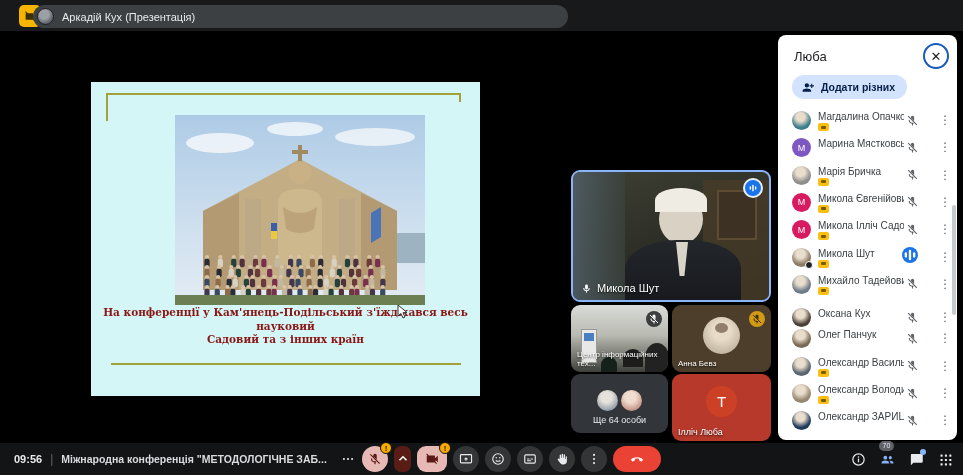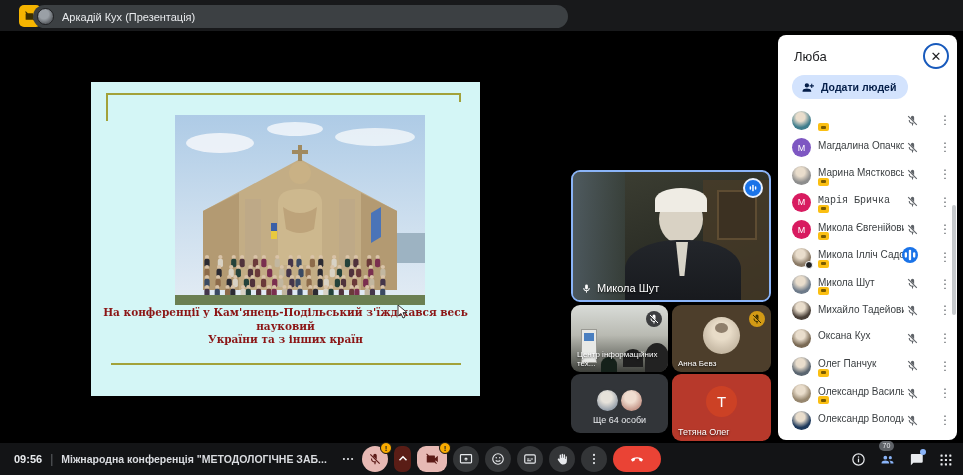--- a/index.html
+++ b/index.html
@@ -81,21 +81,21 @@
        display:inline-flex; align-items:center; gap:6px; padding:0 12px 0 10px;
        color:#041e49; font-size:10.5px; font-weight:bold; cursor:pointer; }
   .pp-add svg { width:13px; height:13px; }
   .pp-list { position:absolute; left:0; top:60px; width:179px; height:345px; }
   .pp-row { position:absolute; left:0; width:179px; height:27px; }
   .pp-ava { position:absolute; left:14px; top:4px; width:19px; height:19px; border-radius:50%;
        display:flex; align-items:center; justify-content:center; color:#fff; font-size:9px; }
   .pp-ava .mini-mic { position:absolute; right:-2px; bottom:-2px; width:8px; height:8px; border-radius:50%;
        background:#202124; border:1px solid #fff; display:flex; align-items:center; justify-content:center; }
   .pp-name { position:absolute; left:40px; top:4px; width:86px; font-size:10px; color:#3c4043;
-       white-space:nowrap; overflow:hidden;margin-top:29px; }
+       white-space:nowrap; overflow:hidden; }
   .pp-badge { position:absolute; left:40px; top:16px; width:11px; height:8px; border-radius:2px;
        background:#fbbf12; display:flex; align-items:center; justify-content:center; }
   .pp-badge i { width:5px; height:3px; background:#7a5b00; border-radius:1px; }
   .pp-mic { position:absolute; left:126px; top:5px; width:16px; height:16px;
        display:flex; align-items:center; justify-content:center; }
   .pp-mic svg { width:13px; height:13px; }
   .pp-speak { position:absolute; left:124px; top:3px; width:18px; height:18px; border-radius:50%;
        background:#1a73e8; display:flex; align-items:center; justify-content:center; }
   .pp-dots { position:absolute; left:160px; top:4px; width:14px; height:18px; color:#5f6368;
        font-size:12px; letter-spacing:0; text-align:center; line-height:18px; cursor:pointer; }
@@ -333,21 +333,21 @@
             <circle cx="197.45454545454547" cy="172" r="2.1" fill="#d9c3a8"></circle>
             <rect x="194.85454545454547" y="173.8" width="5.2" height="8.5" rx="2" fill="#44364a"></rect>
             <circle cx="207.72727272727275" cy="172" r="2.1" fill="#d9c3a8"></circle>
             <rect x="205.12727272727275" y="173.8" width="5.2" height="8.5" rx="2" fill="#3a4a63"></rect>
           </g>
         <rect x="0" y="180" width="250" height="10" fill="#6b7f52"></rect>
       </svg>
 
       <div class="slide-caption">
         <div>На конференції у Кам'янець-Подільський з'їжджався весь науковий</div>
-        <div>України та з інших країн</div>
+        <div>Садовий та з інших країн</div>
       </div>
       <div class="slide-rule"></div>
 
       <svg class="cursor" viewBox="0 0 11 15">
         <polygon points="1,1 1,12 4,9.5 6,14 8,13 6,8.7 10,8.5" fill="#fff" stroke="#333" stroke-width="1"></polygon>
       </svg>
     </div>
   </div>
 
 
@@ -414,33 +414,33 @@
     <div class="overflow-label">
       <span>Ще 64 особи</span>
     </div>
   </div>
 
   <div class="tile tile-s4">
     <div class="round-avatar letter-circle" style="left:34px;top:12px;width:31px;height:31px;background:#cc4125;">
       <span>T</span>
     </div>
     <div class="tile-label small" style="font-size:9px;">
-      <span>Тетяна Олег</span>
+      <span>Ілліч Люба</span>
     </div>
   </div>
 
   <div class="people-panel">
     <div class="pp-title">Люба</div>
     <div class="pp-close">✕</div>
     <div class="pp-add">
       <svg viewBox="0 0 24 24" fill="#041e49">
           <path d="M9 12a4 4 0 1 0 0-8 4 4 0 0 0 0 8zm0 2c-3 0-8 1.5-8 4.5V20h16v-1.5C17 15.5 12 14 9 14z"></path>
           <path d="M19 8V5h-2v3h-3v2h3v3h2v-3h3V8h-3z"></path>
         </svg>
-      <span>Додати людей</span>
+      <span>Додати різних</span>
     </div>
     <div class="pp-list" id="pp-list">
         <div class="pp-row" style="top: 12px;">
           <div class="pp-ava" style="background:radial-gradient(circle at 45% 32%, #e9ddcc 0 26%, #3f7d8c 62%);"></div>
           <div class="pp-name">Магдалина Опачко</div>
           <div class="pp-badge">
             <i></i>
           </div>
           <div class="pp-mic">
             <svg viewBox="0 0 24 24" fill="#5f6368">
@@ -458,21 +458,21 @@
           <div class="pp-name">Марина Мястковська</div>
           <div class="pp-mic">
             <svg viewBox="0 0 24 24" fill="#5f6368">
               <path d="M15 11V6a3 3 0 0 0-6 0v1.3l6 6V11z"></path>
               <path d="M12 16a5 5 0 0 1-5-5H5a7 7 0 0 0 6 6.9V21h2v-3.1c.6-.1 1.2-.3 1.7-.6l-1.5-1.5c-.4.1-.8.2-1.2.2z"></path>
               <line x1="4" y1="4" x2="20" y2="20" stroke="#5f6368" stroke-width="2"></line>
             </svg>
           </div>
           <div class="pp-dots">⋮</div>
         </div>
-        <div class="pp-row" style="top: 66.6px; font-family: Liberation Mono, monospace;">
+        <div class="pp-row" style="top: 66.6px;">
           <div class="pp-ava" style="background:radial-gradient(circle at 45% 32%, #e9ddcc 0 26%, #8d8d8d 62%);"></div>
           <div class="pp-name">Марія Бричка</div>
           <div class="pp-badge">
             <i></i>
           </div>
           <div class="pp-mic">
             <svg viewBox="0 0 24 24" fill="#5f6368">
               <path d="M15 11V6a3 3 0 0 0-6 0v1.3l6 6V11z"></path>
               <path d="M12 16a5 5 0 0 1-5-5H5a7 7 0 0 0 6 6.9V21h2v-3.1c.6-.1 1.2-.3 1.7-.6l-1.5-1.5c-.4.1-.8.2-1.2.2z"></path>
               <line x1="4" y1="4" x2="20" y2="20" stroke="#5f6368" stroke-width="2"></line>
@@ -539,21 +539,21 @@
           </div>
           <div class="pp-mic">
             <svg viewBox="0 0 24 24" fill="#5f6368">
               <path d="M15 11V6a3 3 0 0 0-6 0v1.3l6 6V11z"></path>
               <path d="M12 16a5 5 0 0 1-5-5H5a7 7 0 0 0 6 6.9V21h2v-3.1c.6-.1 1.2-.3 1.7-.6l-1.5-1.5c-.4.1-.8.2-1.2.2z"></path>
               <line x1="4" y1="4" x2="20" y2="20" stroke="#5f6368" stroke-width="2"></line>
             </svg>
           </div>
           <div class="pp-dots">⋮</div>
         </div>
-        <div class="pp-row" style="top: 202px; padding-left: 36px;">
+        <div class="pp-row" style="top: 209px; padding-left: 36px;">
           <div class="pp-ava" style="background:radial-gradient(circle at 45% 32%, #e9ddcc 0 26%, #4a4038 62%);"></div>
           <div class="pp-name">Оксана Кух</div>
           <div class="pp-mic">
             <svg viewBox="0 0 24 24" fill="#5f6368">
               <path d="M15 11V6a3 3 0 0 0-6 0v1.3l6 6V11z"></path>
               <path d="M12 16a5 5 0 0 1-5-5H5a7 7 0 0 0 6 6.9V21h2v-3.1c.6-.1 1.2-.3 1.7-.6l-1.5-1.5c-.4.1-.8.2-1.2.2z"></path>
               <line x1="4" y1="4" x2="20" y2="20" stroke="#5f6368" stroke-width="2"></line>
             </svg>
           </div>
           <div class="pp-dots">⋮</div>

